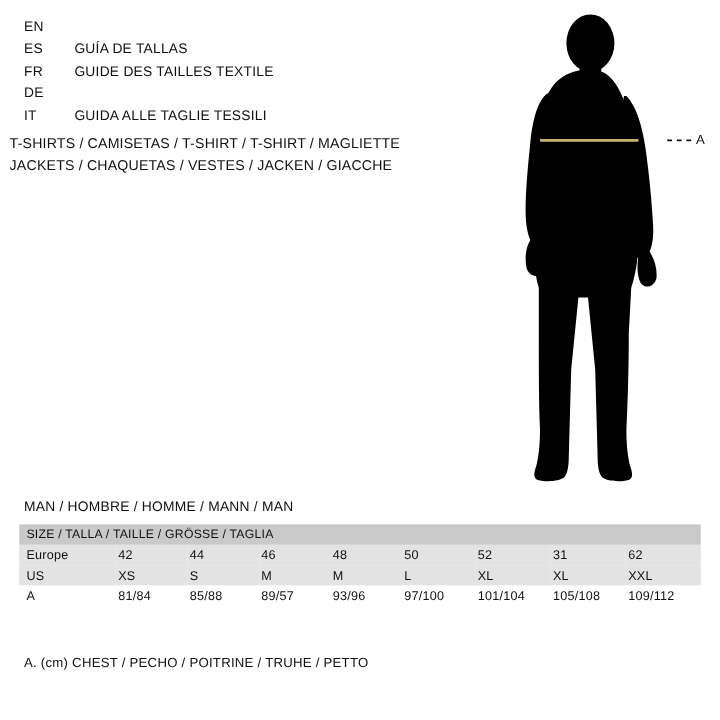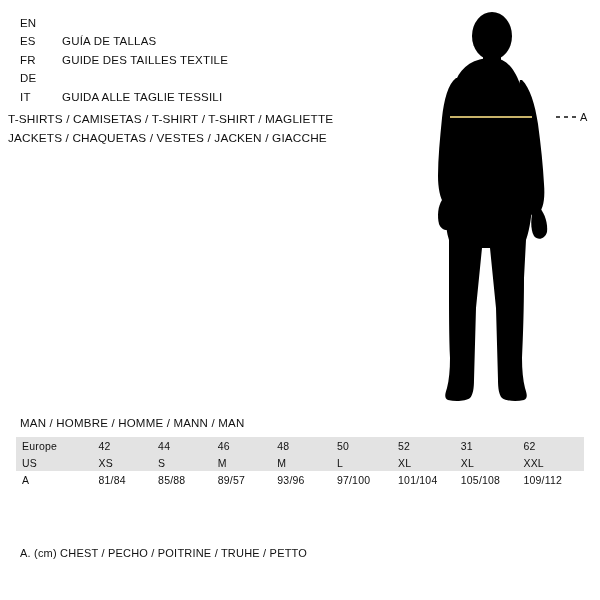--- a/index.html
+++ b/index.html
@@ -252,20 +252,23 @@
 
       <line x1="152" y1="109" x2="172" y2="109" stroke="#111111" stroke-width="1.4" stroke-dasharray="4 4"></line>
     </svg>
     <div class="marker-label">A</div>
   </div>
 
   <div class="man-title">MAN / HOMBRE / HOMME / MANN / MAN</div>
 
   <table class="size-table">
     <tbody>
+      <tr class="row-head">
+        <td class="head-span" colspan="9">SIZE / TALLA / TAILLE / GRÖSSE / TAGLIA</td>
+      </tr>
       <tr class="row-shade">
         <td class="c-label">Europe</td>
         <td class="c-val">42</td>
         <td class="c-val">44</td>
         <td class="c-val">46</td>
         <td class="c-val">48</td>
         <td class="c-val">50</td>
         <td class="c-val">52</td>
         <td class="c-val">31</td>
         <td class="c-val">62</td>

